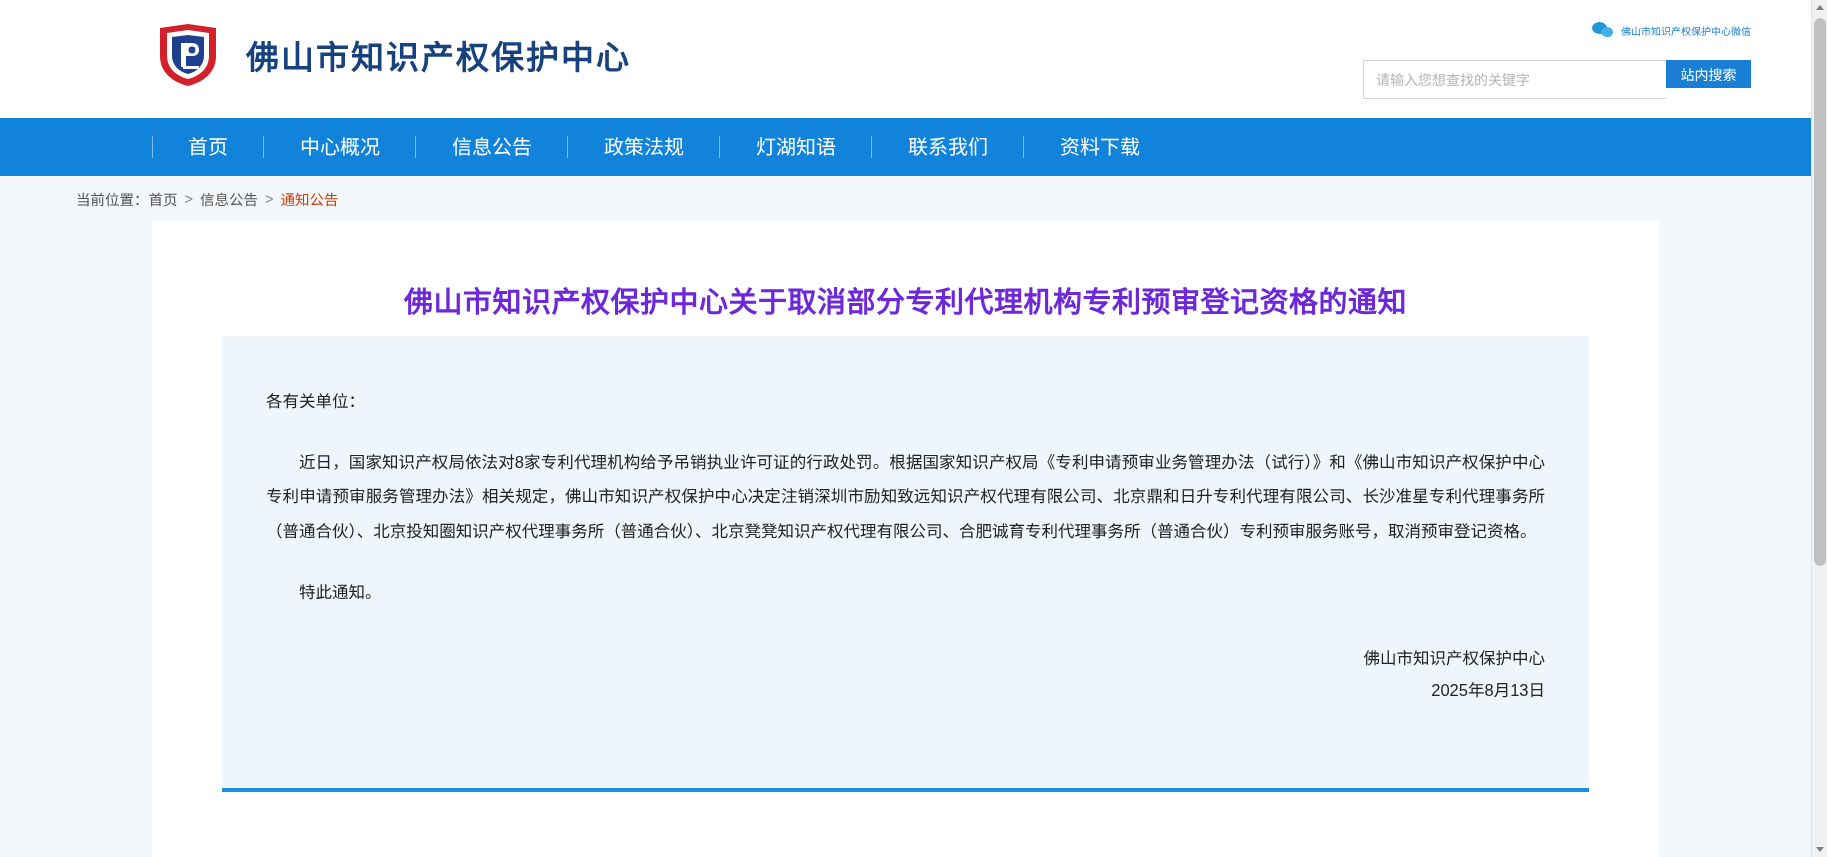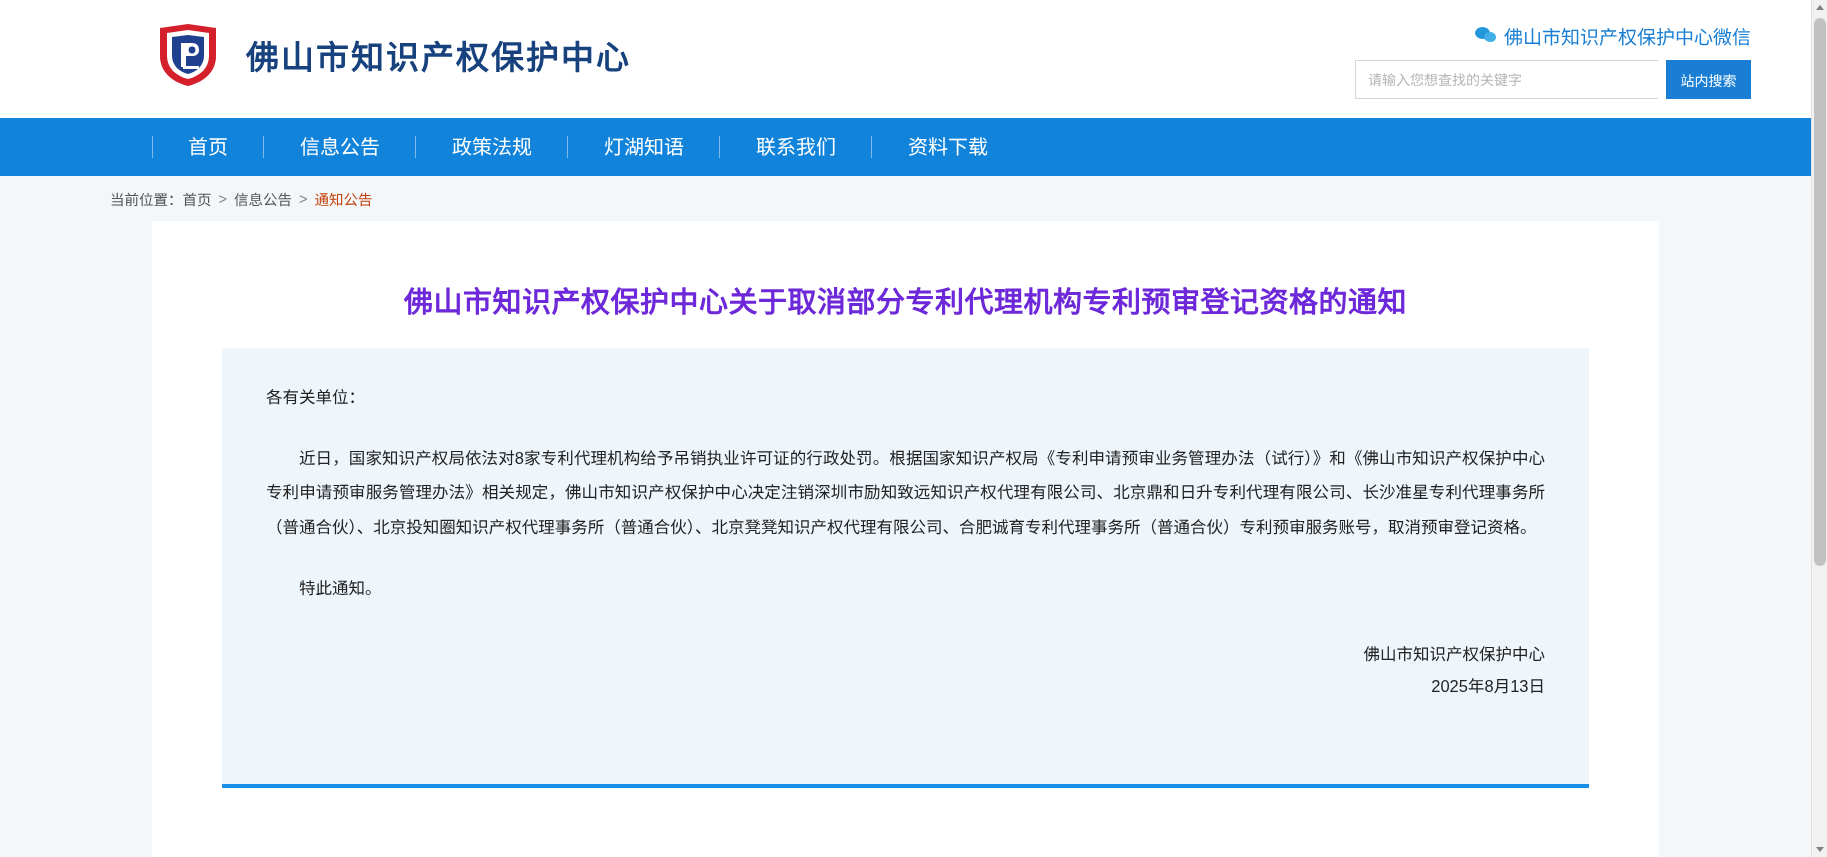--- a/index.html
+++ b/index.html
@@ -54,21 +54,21 @@
 
   
   .wechat {
     position: absolute;
     right: 60px;
     top: 22px;
     display: flex;
     align-items: center;
     gap: 7px;
     color: #1a7fd4;
-    font-size: 19px;
+    font-size: 10px;
     white-space: nowrap;
   }
   .wechat-icon {
     width: 22px;
     height: 17px;
     position: relative;
     display: inline-block;
   }
   .wechat-icon .b1, .wechat-icon .b2 {
     position: absolute;
@@ -94,28 +94,27 @@
     outline: none;
     padding: 16px 12px;
     font-size: 14px;
     color: #333;
     font-family: "Liberation Sans", sans-serif;
     background: #fff;
   }
   .search-input::placeholder { color: #b5b5b5; }
   .search-btn {
     width: 85px;
-    height: 39px;
+    height: 28px;
     border: none;
     background: #1a7fd4;
     color: #fff;
     font-size: 14px;
     cursor: pointer;
     font-family: "Liberation Sans", sans-serif;
-    margin-left: 8px;
   }
 
   
   .nav {
     height: 58px;
     background: #1283db;
     display: flex;
     align-items: center;
     padding-left: 152px;
   }
@@ -148,21 +147,21 @@
     background: rgba(255,255,255,0.45);
   }
   .nav-item:not(:first-child)::before { display: none; }
 
   
   .crumb-band {
     background: #f4f7fa;
     height: 45px;
     display: flex;
     align-items: center;
-    padding-left: 110px;
+    padding-left: 76px;
     font-size: 14.5px;
     color: #555;
   }
   .crumb-band .sep { margin: 0 7px; color: #888; }
   .crumb-link { color: #555; text-decoration: none; cursor: pointer; }
   .crumb-cur { color: #c2410c; }
 
   
   .content-wrap {
     background: #f4f7fa;
@@ -185,24 +184,24 @@
     letter-spacing: 0.5px;
   }
   .doc-date {
     text-align: center;
     font-size: 16px;
     color: #555;
     margin-top: 22px;
   }
 
   .doc-body {
-    margin: 25px 30px 0 30px;
+    margin: 13px 30px 0 30px;
     background: #eef6fc;
     border-bottom: 4px solid #1890e8;
-    padding: 32px 44px 40px 44px;
+    padding: 48px 44px 40px 44px;
     position: relative;
   }
   .doc-body p {
     margin: 0 0 26px 0;
     font-size: 16.5px;
     line-height: 2.1;
     color: #222;
     text-align: justify;
   }
   .doc-body p.indent { text-indent: 2em; }
@@ -285,20 +284,21 @@
     </div>
 
     <div class="search-box">
       <input class="search-input" type="text" placeholder="请输入您想查找的关键字" style="">
       <button class="search-btn">站内搜索</button>
     </div>
   </div>
 
   <div class="nav">
     <div class="nav-item">首页</div>
+    <div class="nav-item">中心概况</div>
     <div class="nav-item">信息公告</div>
     <div class="nav-item">政策法规</div>
     <div class="nav-item">灯湖知语</div>
     <div class="nav-item">联系我们</div>
     <div class="nav-item">资料下载</div>
   </div>
 
   <div class="crumb-band">
     <span>当前位置：</span>
     <a class="crumb-link" href="#">首页</a>

